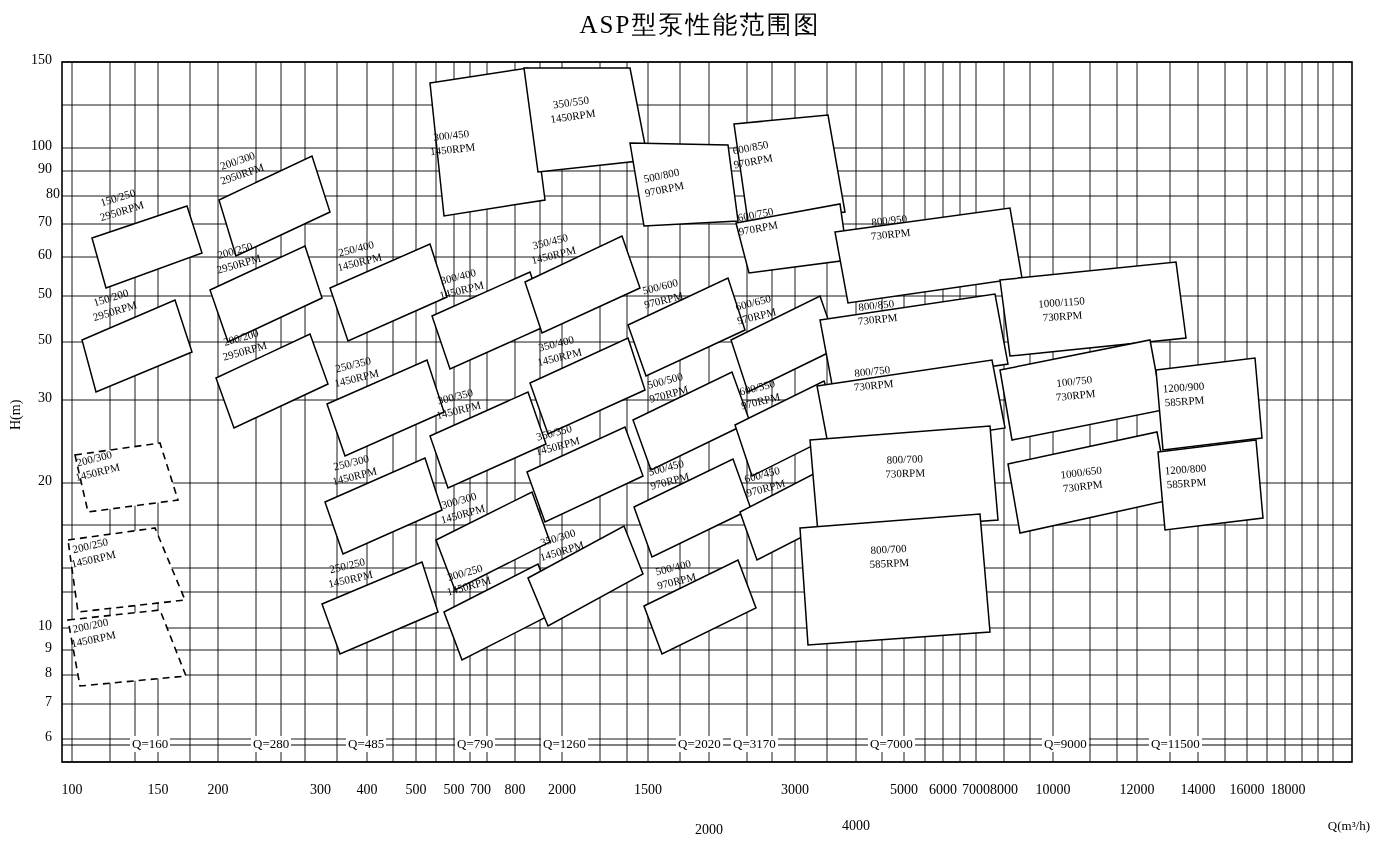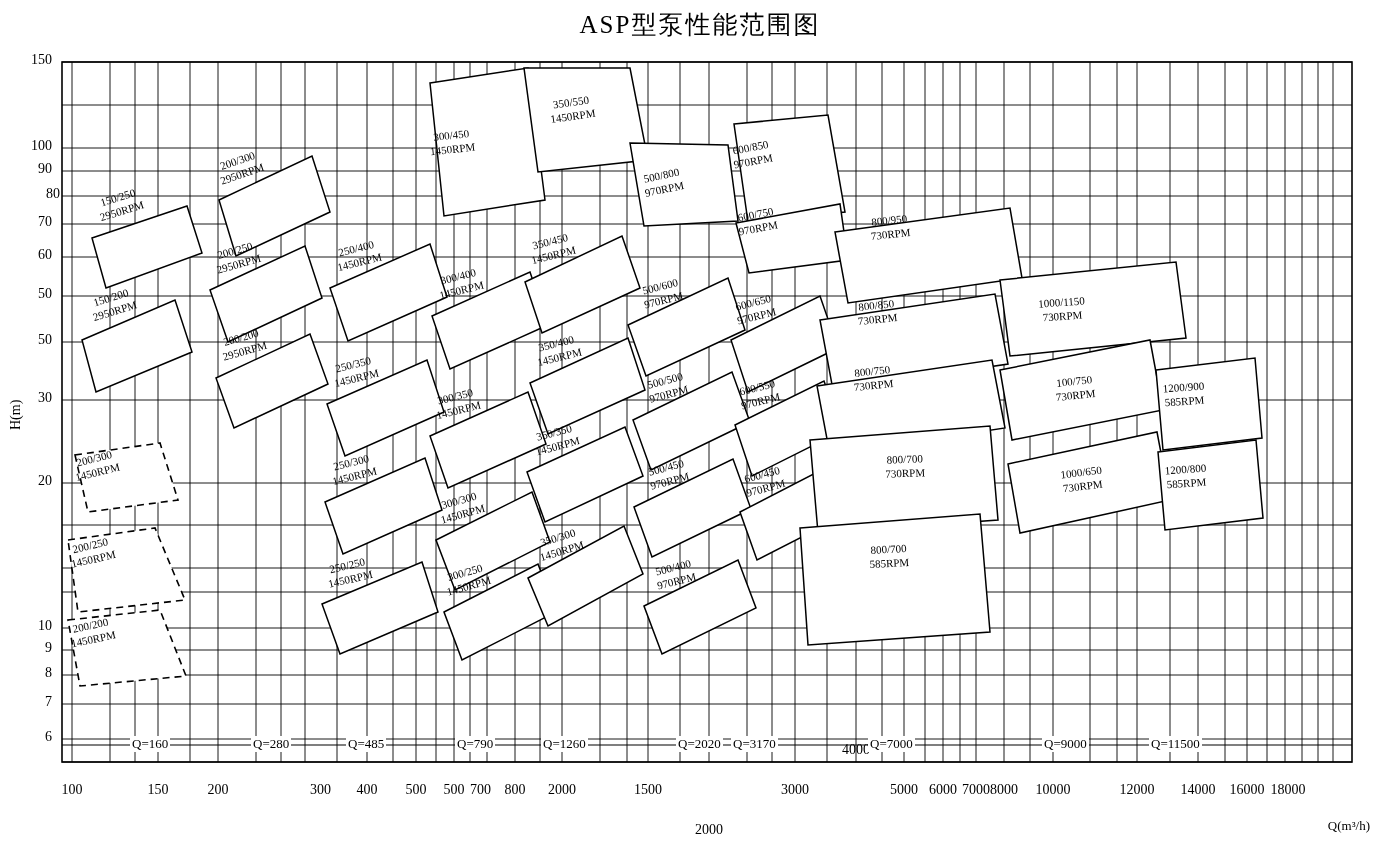--- a/index.html
+++ b/index.html
@@ -220,21 +220,21 @@
     <div class="xtick" style="left:279px;top:782px;width:52px;text-align:right;">300</div>
     <div class="xtick" style="left:341px;top:782px;width:52px;">400</div>
     <div class="xtick" style="left:390px;top:782px;width:52px;">500</div>
     <div class="xtick" style="left:428px;top:782px;width:52px;">500</div>
     <div class="xtick" style="left:461px;top:782px;width:39px;">700</div>
     <div class="xtick" style="left:489px;top:782px;width:52px;">800</div>
     <div class="xtick" style="left:530px;top:782px;width:64px;">2000</div>
     <div class="xtick" style="left:616px;top:782px;width:64px;">1500</div>
     <div class="xtick" style="left:677px;top:822px;width:64px;">2000</div>
     <div class="xtick" style="left:763px;top:782px;width:64px;">3000</div>
-    <div class="xtick" style="left:824px;top:742px;width:64px;">4000</div>
+    <div class="xtick" style="left:824px;top:818px;width:64px;">4000</div>
     <div class="xtick" style="left:872px;top:782px;width:64px;">5000</div>
     <div class="xtick" style="left:911px;top:782px;width:64px;">6000</div>
     <div class="xtick" style="left:944px;top:782px;width:64px;">7000</div>
     <div class="xtick" style="left:972px;top:782px;width:64px;">8000</div>
     <div class="xtick" style="left:1015px;top:782px;width:76px;">10000</div>
     <div class="xtick" style="left:1099px;top:782px;width:76px;">12000</div>
     <div class="xtick" style="left:1160px;top:782px;width:76px;">14000</div>
     <div class="xtick" style="left:1211px;top:782px;width:72px;">16000</div>
     <div class="xtick" style="left:1252px;top:782px;width:72px;">18000</div>
   </div>

